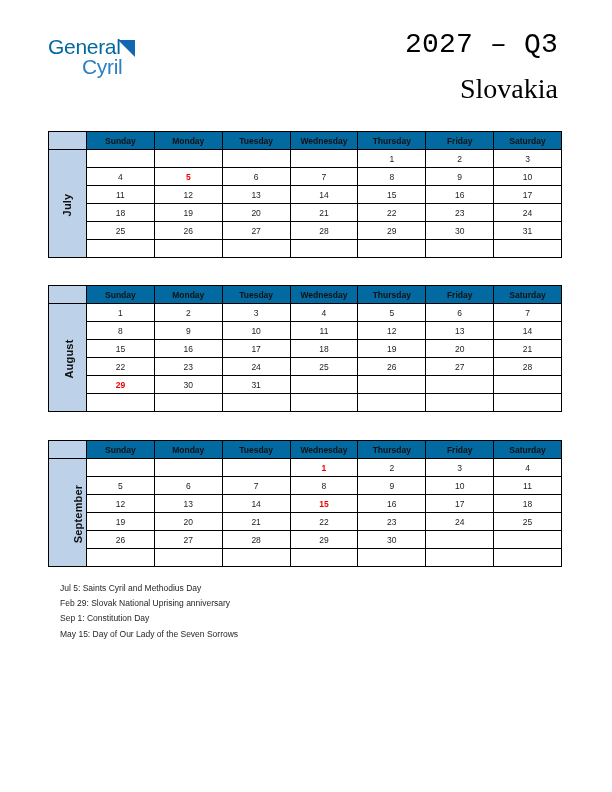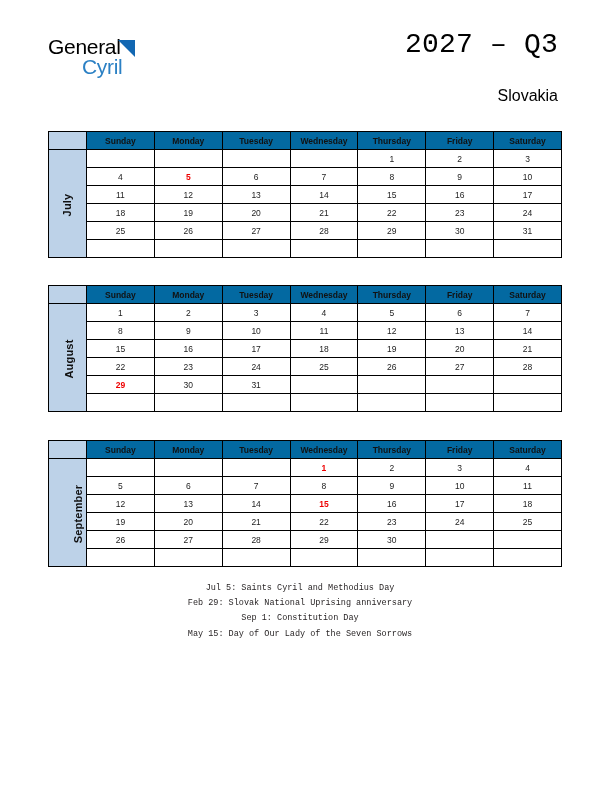--- a/index.html
+++ b/index.html
@@ -31,21 +31,21 @@
     top: 36px;
     width: 130px;
     height: 48px;
   }
   .logo-general {
     position: absolute;
     left: 0px;
     top: 0px;
     font-size: 21px;
     letter-spacing: -0.3px;
-    color: #000000;
+    color: #0369a1;
     font-family: "Liberation Sans", sans-serif;
     line-height: 22px;
   }
   .logo-blue {
     position: absolute;
     left: 34px;
     top: 20px;
     font-size: 21px;
     letter-spacing: -0.3px;
     color: #2b80c4;
@@ -70,25 +70,26 @@
   }
   .title-main {
     font-size: 28px;
     color: #000000;
     line-height: 34px;
     letter-spacing: 0.2px;
     white-space: nowrap;
     font-family: Liberation Mono, monospace;
   }
   .title-sub {
-    font-size: 16px;
+    font-size: 28px;
     color: #000000;
     line-height: 30px;
-    margin-top: 19px;
+    margin-top: 12px;
     white-space: nowrap;
+    font-family: Liberation Serif, serif;
   }
 
   
   .cal-wrap {
     position: absolute;
     left: 48px;
     width: 514px;
   }
   #month-0 { top: 131px; }
   #month-1 { top: 285px; }
@@ -157,23 +158,22 @@
   .legend {
     position: absolute;
     left: 60px;
     top: 581px;
     width: 480px;
   }
   .legend-item {
     font-size: 8.5px;
     color: #231f20;
     line-height: 15.2px;
-    font-family: Liberation Mono, monospace;
+    font-family: Liberation Sans, sans-serif;
     white-space: nowrap;
-    text-align: center;
   }
 </style>
 </head>
 <body>
 
 <div class="header">
 
   <div class="logo">
     <span class="logo-general">General</span>
     <span class="logo-triangle"></span>

